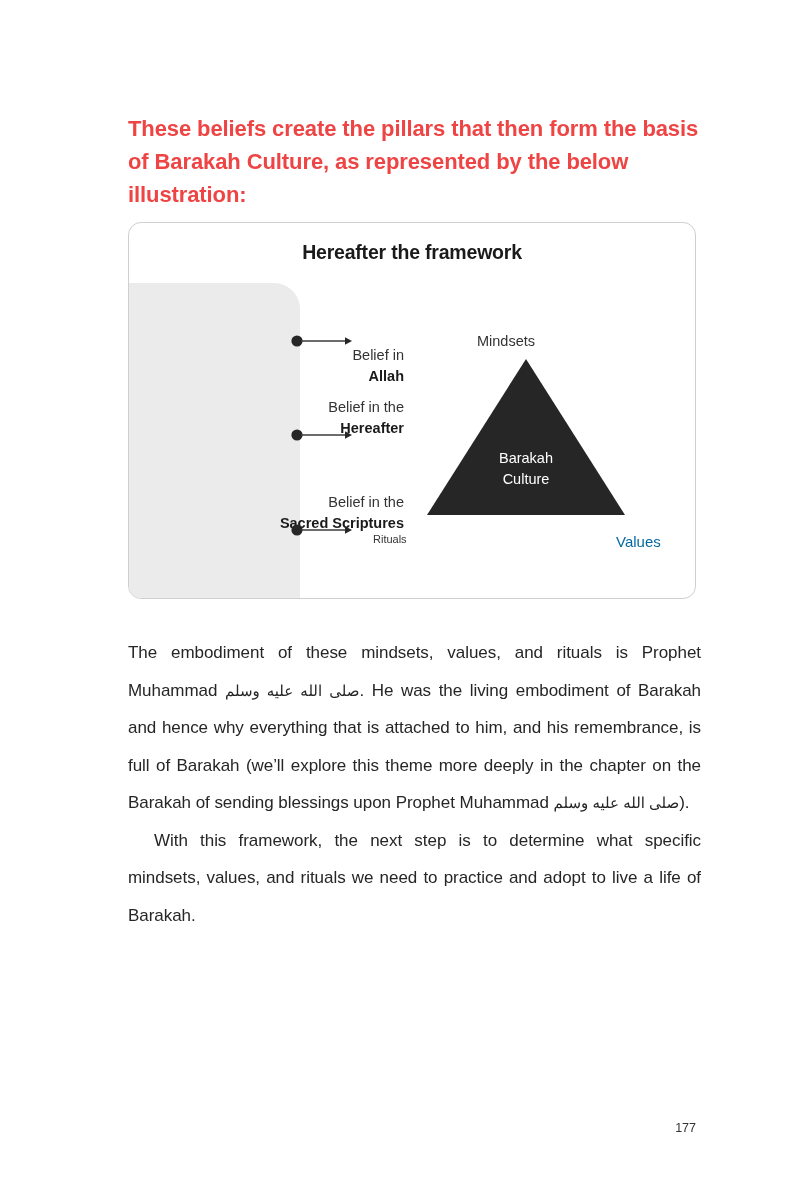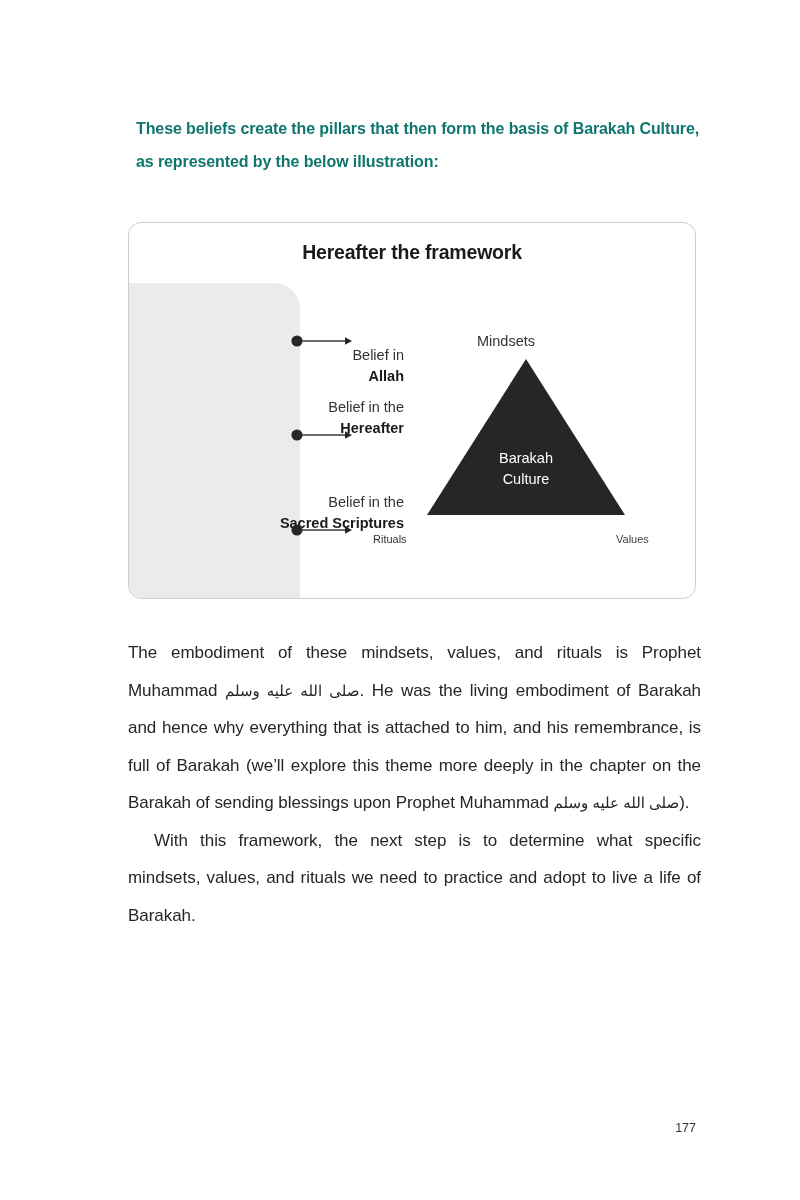--- a/index.html
+++ b/index.html
@@ -17,28 +17,28 @@
   }
 
   .page {
     position: absolute;
     inset: 0;
   }
 
   
   .intro {
     position: absolute;
-    left: 136px;
+    left: 128px;
     top: 112px;
     width: 575px;
-    font-size: 16px;
+    font-size: 22px;
     font-weight: bold;
     line-height: 33px;
     letter-spacing: -0.1px;
-    color: #0f766e;
+    color: #ef4444;
   }
 
   
   .figure-card {
     position: absolute;
     left: 128px;
     top: 222px;
     width: 568px;
     height: 377px;
     border: 1px solid #cfcfcf;
@@ -122,22 +122,22 @@
     position: absolute;
     left: 73px;
     top: 250px;
     font-size: 11px;
     color: #333333;
   }
   .label-values {
     position: absolute;
     left: 316px;
     top: 250px;
-    font-size: 11px;
-    color: #404040;
+    font-size: 15px;
+    color: #0369a1;
   }
 
   .triangle-wrap {
     position: absolute;
     left: 127px;
     top: 76px;
     width: 198px;
     height: 156px;
   }
   .triangle-shape {

